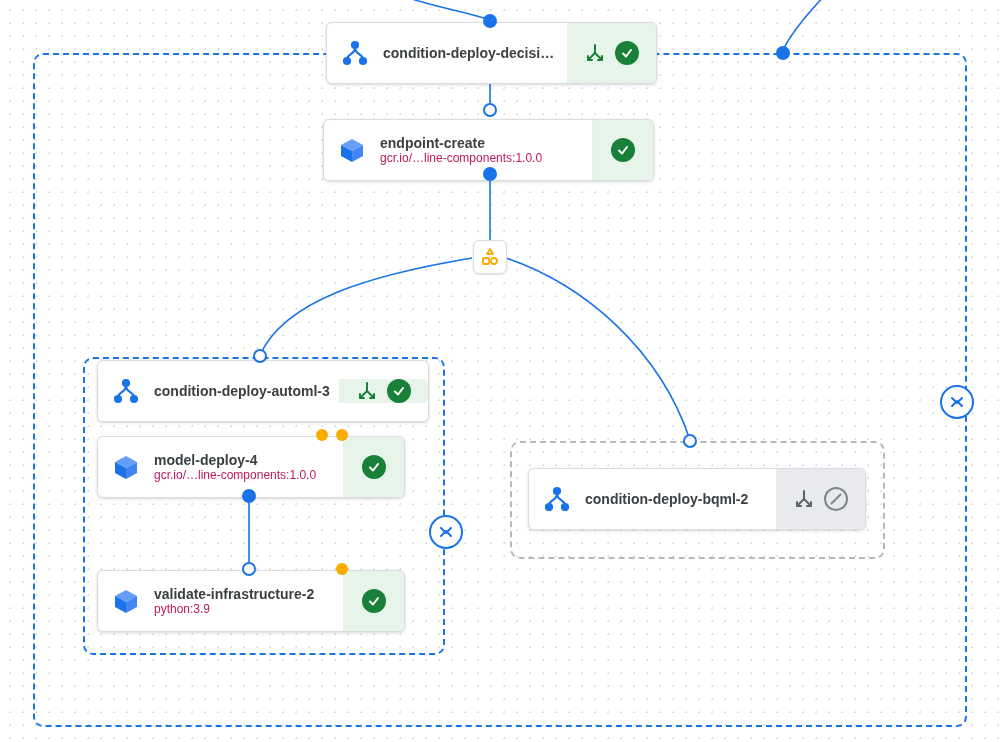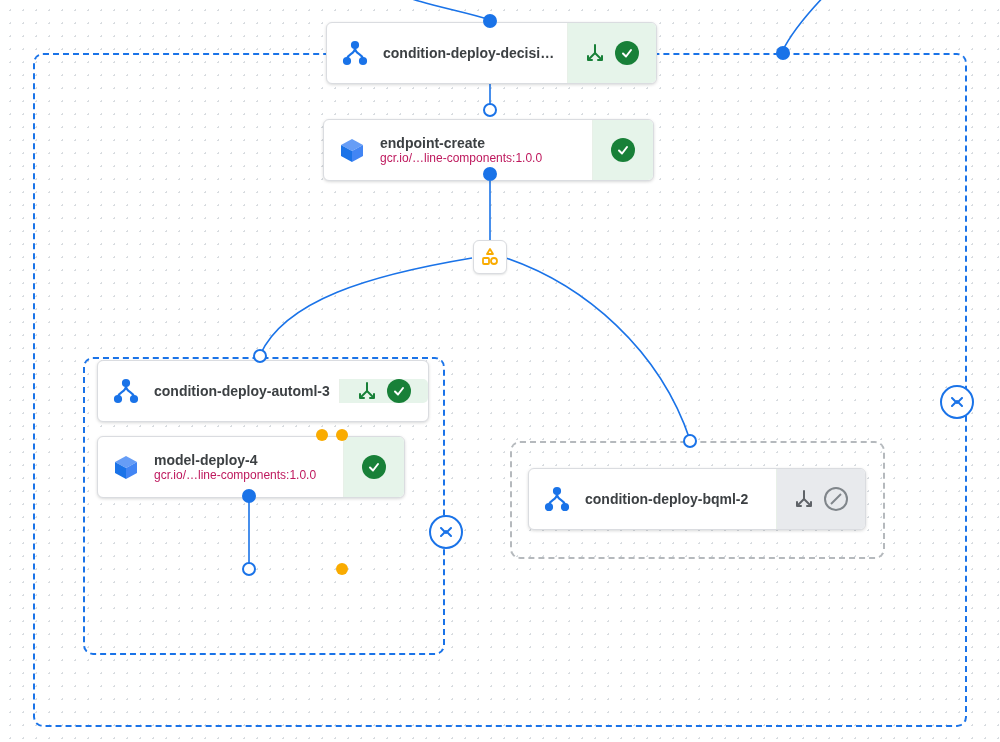--- a/index.html
+++ b/index.html
@@ -213,20 +213,42 @@
       <div class="check-circle">
         <svg width="14" height="14" viewBox="0 0 14 14">
             <path d="M3 7.5 L6 10.5 L11 4" stroke="#fff" stroke-width="2" fill="none" stroke-linecap="round" stroke-linejoin="round"></path>
           </svg>
       </div>
     </div>
   </div>
   <div class="artifact-dot" style="left:316px; top:429px;"></div>
   <div class="artifact-dot" style="left:336px; top:429px;"></div>
 
+  <div class="node success" style="left:97px; top:570px; width:306px;">
+    <div class="icon-cell">
+      <svg width="28" height="28" viewBox="0 0 28 28">
+        <g>
+            <path d="M14 3 L25 9 L14 15 L3 9 Z" fill="#669df6"></path>
+            <path d="M3 9 L14 15 L14 26 L3 20 Z" fill="#1a73e8"></path>
+            <path d="M25 9 L14 15 L14 26 L25 20 Z" fill="#4285f4"></path>
+          </g>
+      </svg>
+    </div>
+    <div class="label-cell">
+      <div class="title">validate-infrastructure-2</div>
+      <div class="subtitle">python:3.9</div>
+    </div>
+    <div class="status-cell">
+      <div class="check-circle">
+        <svg width="14" height="14" viewBox="0 0 14 14">
+            <path d="M3 7.5 L6 10.5 L11 4" stroke="#fff" stroke-width="2" fill="none" stroke-linecap="round" stroke-linejoin="round"></path>
+          </svg>
+      </div>
+    </div>
+  </div>
   <div class="artifact-dot" style="left:336px; top:563px;"></div>
 
   <div class="node neutral" style="left:528px; top:468px; width:336px;">
     <div class="icon-cell">
       <svg width="28" height="28" viewBox="0 0 28 28">
         <g stroke="#1a73e8" stroke-width="2.2" fill="none" stroke-linecap="round">
           <circle cx="14" cy="6" r="3" fill="#1a73e8"></circle>
             <circle cx="6" cy="22" r="3" fill="#1a73e8"></circle>
             <circle cx="22" cy="22" r="3" fill="#1a73e8"></circle>
           <path d="M14 9 C 14 15, 7 15, 6.5 19"></path>

